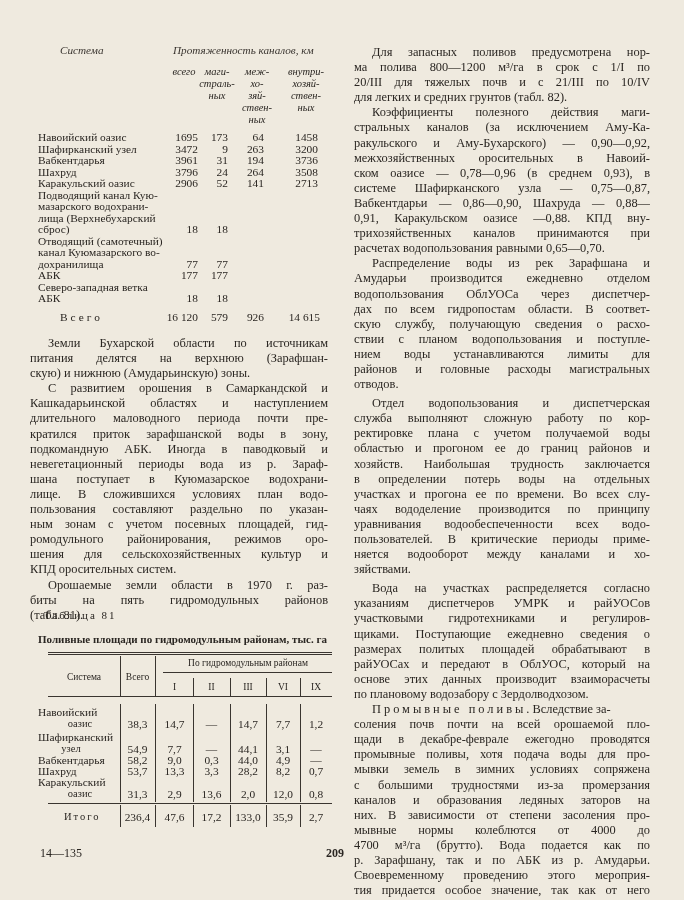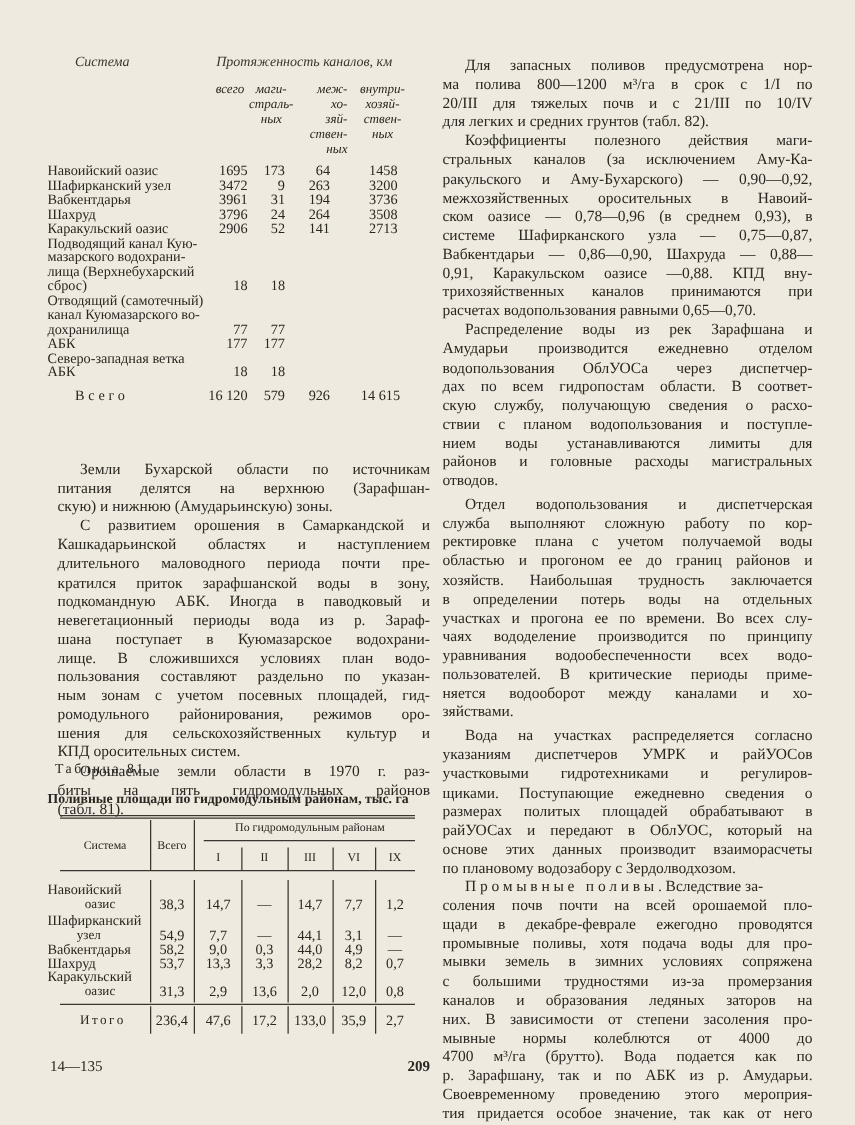--- a/index.html
+++ b/index.html
@@ -1,19 +1,19 @@
 <!DOCTYPE html>
 <html><head>
 <meta charset="utf-8">
 <style>
   html,body{margin:0;padding:0;}
   body{width:684px;height:900px;background:#efeadf;position:relative;overflow:hidden;
        font-family:"Liberation Serif","DejaVu Serif",serif;color:#2a2622;}
   .col{position:absolute;top:0;}
-  .left{left:46px;width:298px;margin-top:32px;}
+  .left{left:30px;width:298px;}
   .right{left:354px;width:296px;}
   .p{font-size:12.4px;line-height:15.1px;text-align:justify;margin:0;text-indent:0;}
   .p .ln{display:block;white-space:nowrap;text-align-last:justify;text-align:justify;}
   .p .ln.last{text-align-last:left;}
   .p .ln.ind{padding-left:18px;}
   .sp{letter-spacing:3px;}
   
   .t1{position:absolute;left:38px;top:44px;width:300px;font-size:11.2px;}
   .t1 .hdr{font-style:italic;color:#3a3530;}
   .t1 .h1a{position:absolute;left:22px;top:0;}
@@ -32,21 +32,21 @@
 </head>
 <body>
 
 <div class="t1">
   <div class="hdr h1a">Система</div>
   <div class="hdr h1b">Протяженность каналов, км</div>
   <div class="subh" style="left:128px;width:36px;">всего</div>
   <div class="subh" style="left:160px;width:38px;white-space:pre;">маги-
 страль-
 ных</div>
-  <div class="subh" style="left:198px;width:42px;white-space:pre;text-align:right;">меж-
+  <div class="subh" style="left:198px;width:42px;white-space:pre;">меж-
 хо-
 зяй-
 ствен-
 ных</div>
   <div class="subh" style="left:244px;width:48px;white-space:pre;">внутри-
 хозяй-
 ствен-
 ных</div>
 
   <div class="row" style="top:88px"><span>Навоийский оазис</span></div>

